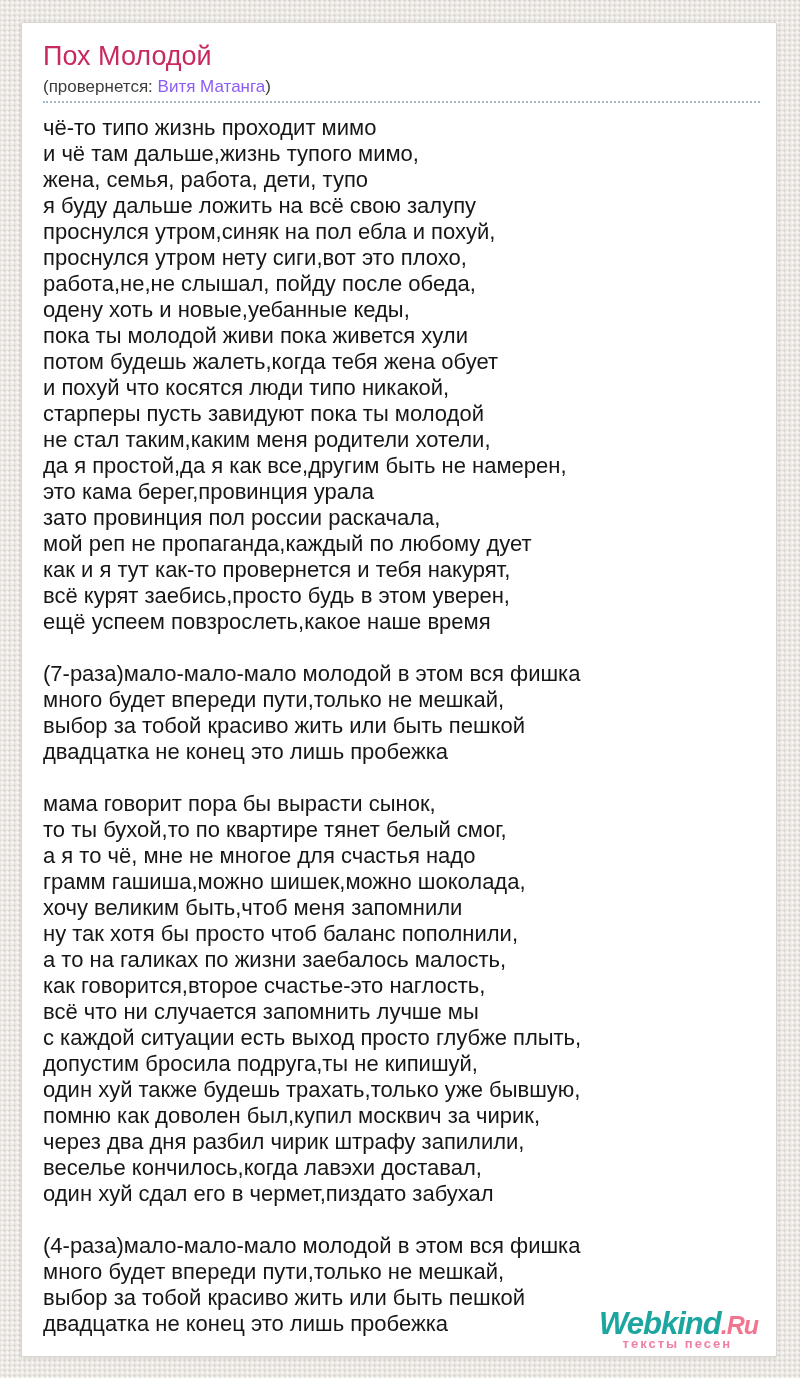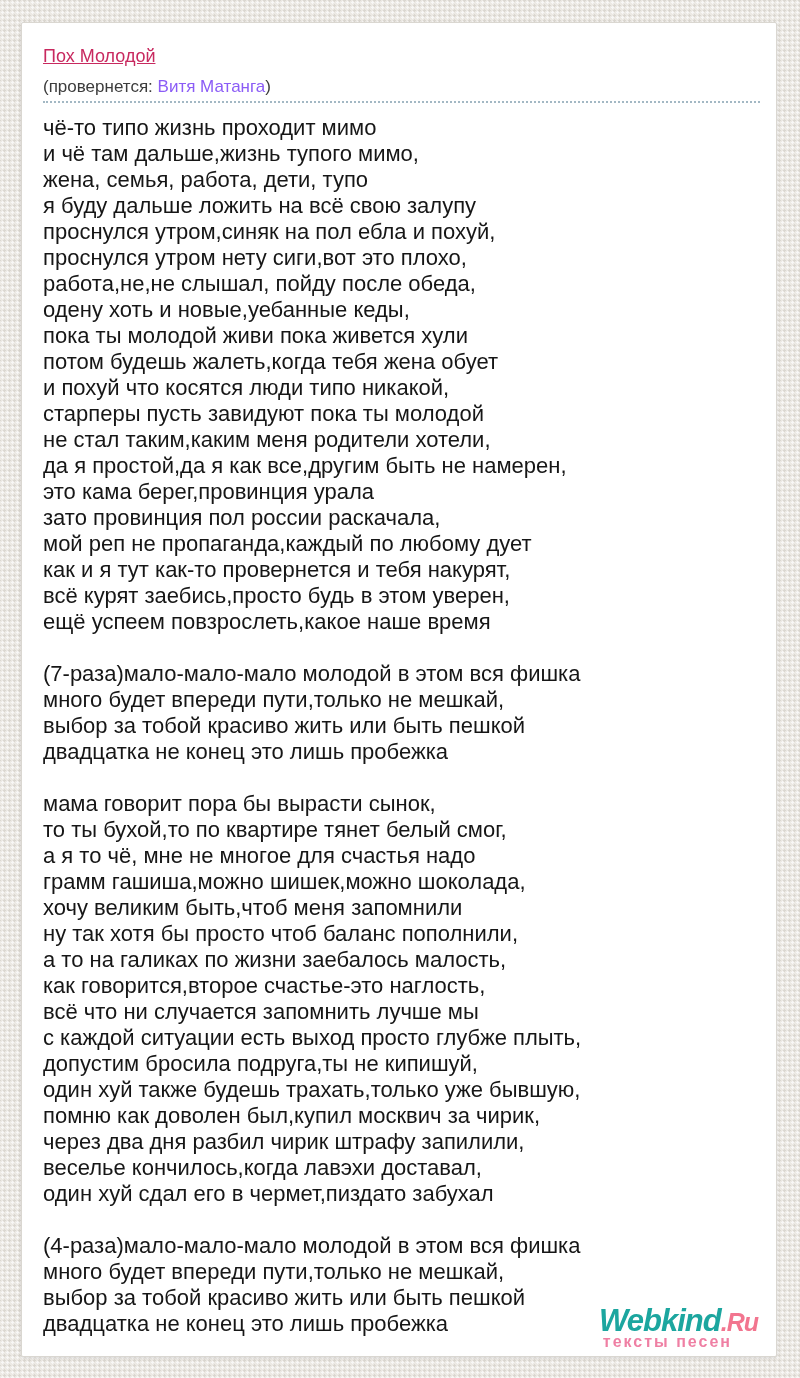--- a/index.html
+++ b/index.html
@@ -25,25 +25,24 @@
     background: #ffffff;
     border: 1px solid #dad7d1;
     border-radius: 2px;
     box-shadow: 0 1px 3px rgba(0,0,0,0.12);
   }
   .card-content {
     padding: 18px 16px 0 21px;
   }
   .song-title {
     margin: 0;
-    font-size: 18px;
+    font-size: 27px;
     line-height: 31px;
     font-weight: 400;
     color: #c8295f;
-    text-decoration: underline;
   }
   .artist-line {
     margin-top: 5px;
     font-size: 17px;
     line-height: 20px;
     color: #3c3c3c;
   }
   .artist-link {
     color: #8b5cf6;
     text-decoration: none;
@@ -83,21 +82,21 @@
     font-style: italic;
   }
   .logo-ru {
     font-size: 25px;
     font-weight: bold;
     color: #f2758f;
   }
   .logo-tagline {
     margin-top: -2px;
     padding-right: 26px;
-    font-size: 16px;
+    font-size: 13px;
     font-weight: bold;
     letter-spacing: 2px;
     color: #ef7fa3;
   }
 </style>
 </head>
 <body>
 
 <div class="card">
   <div class="card-content">

